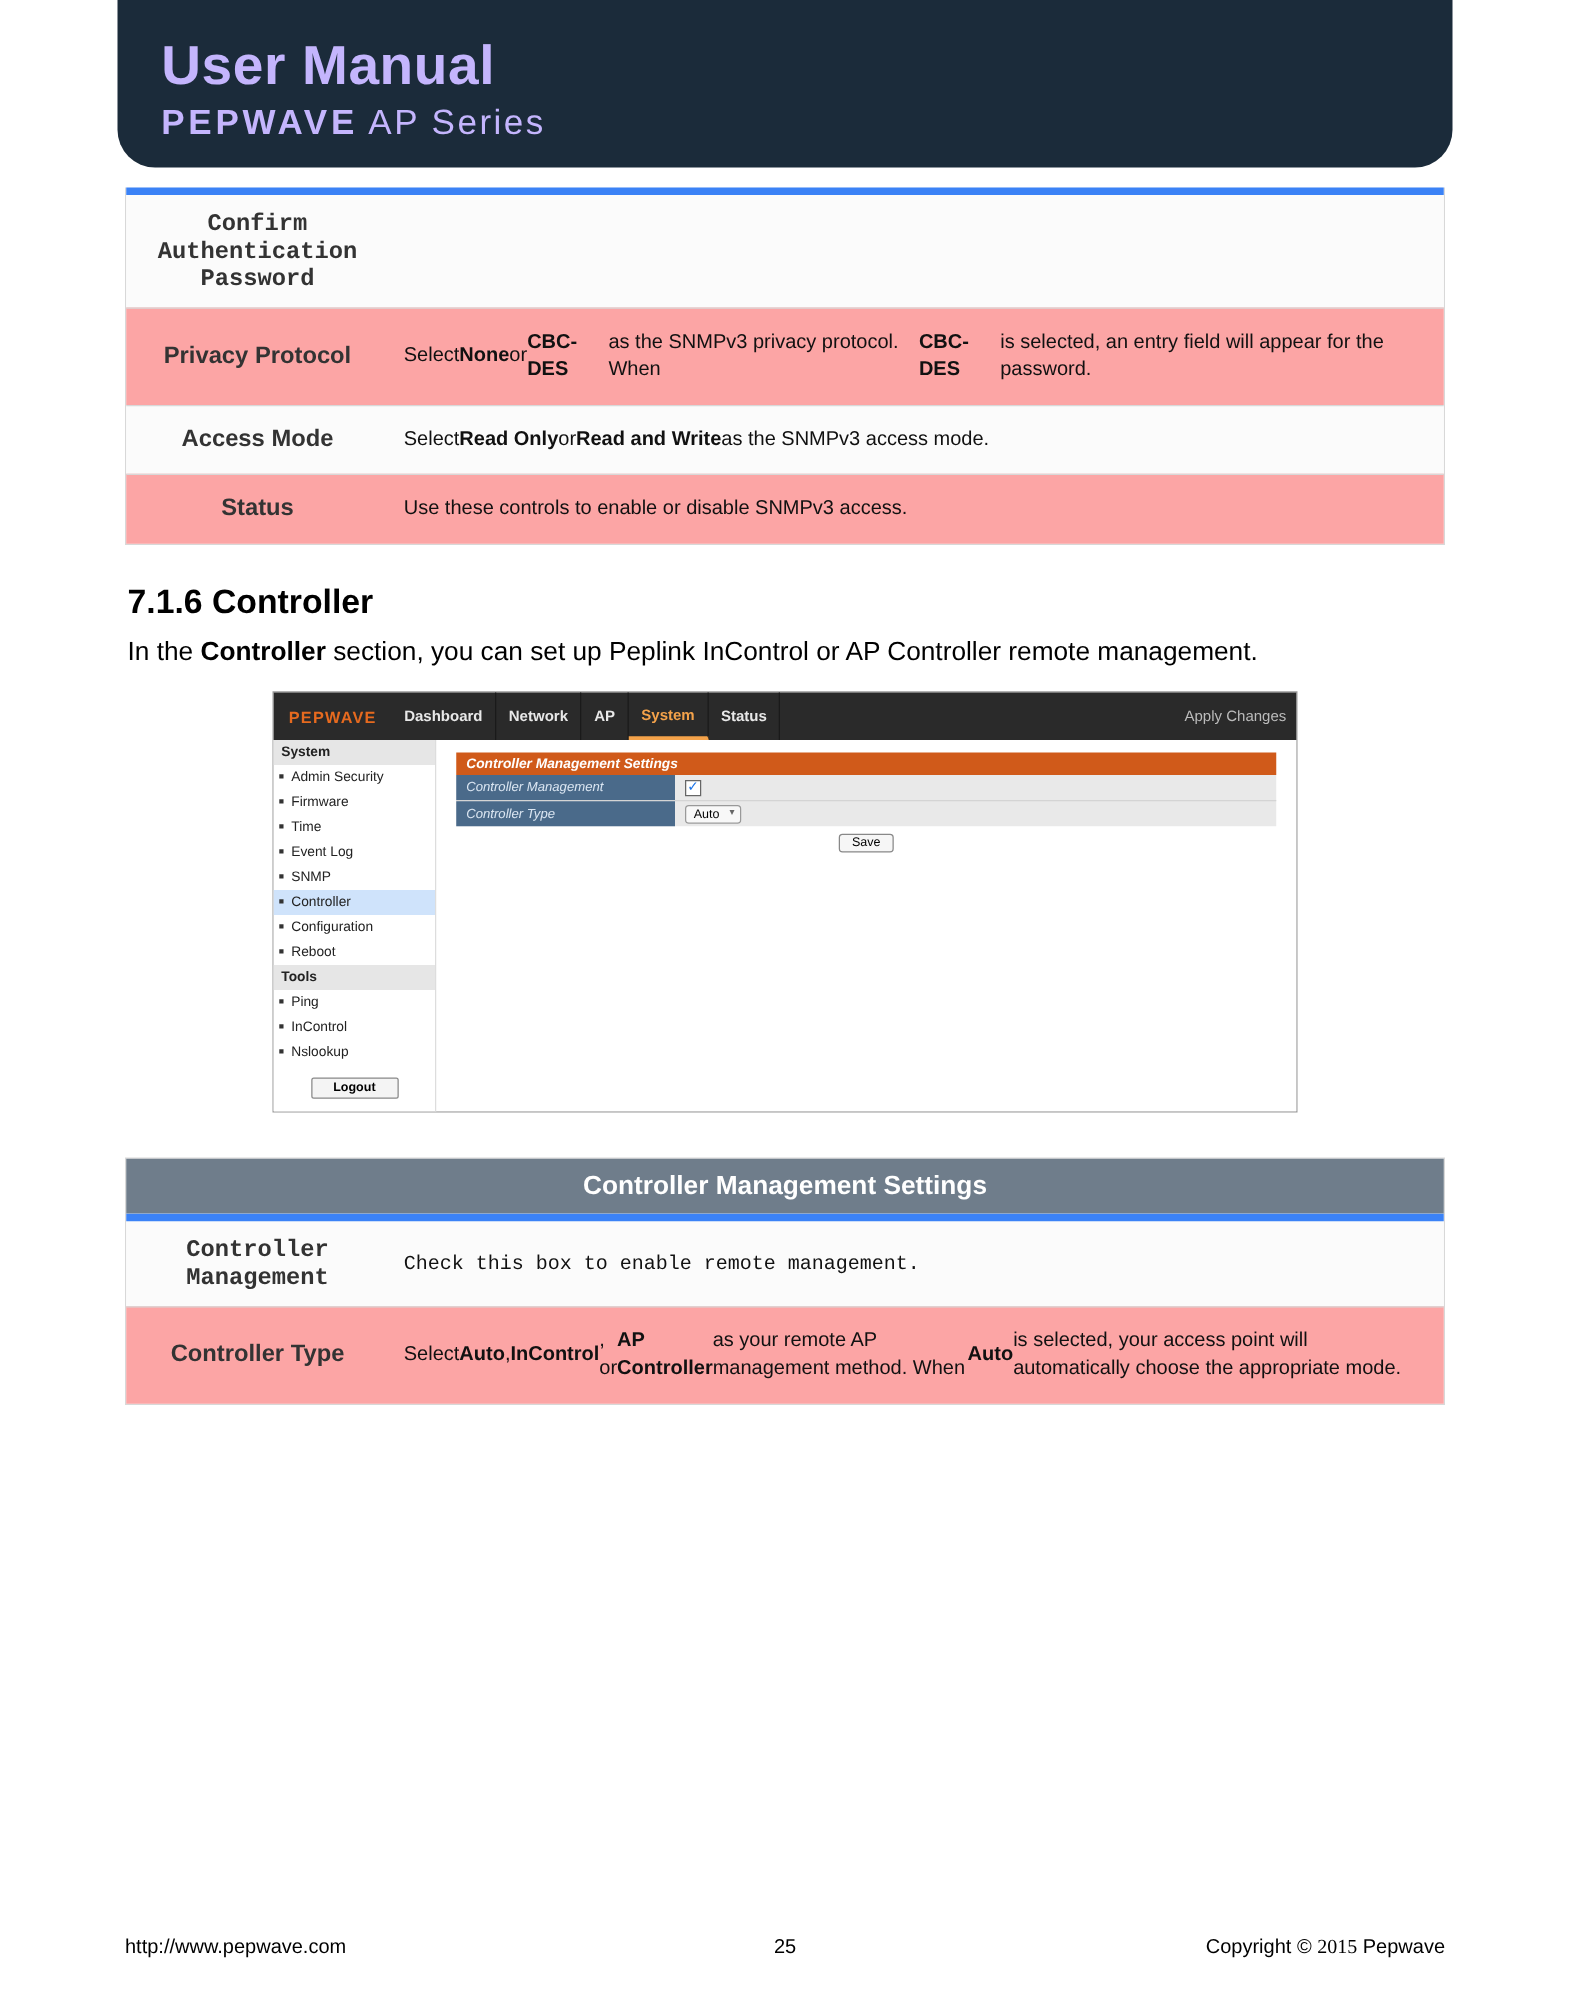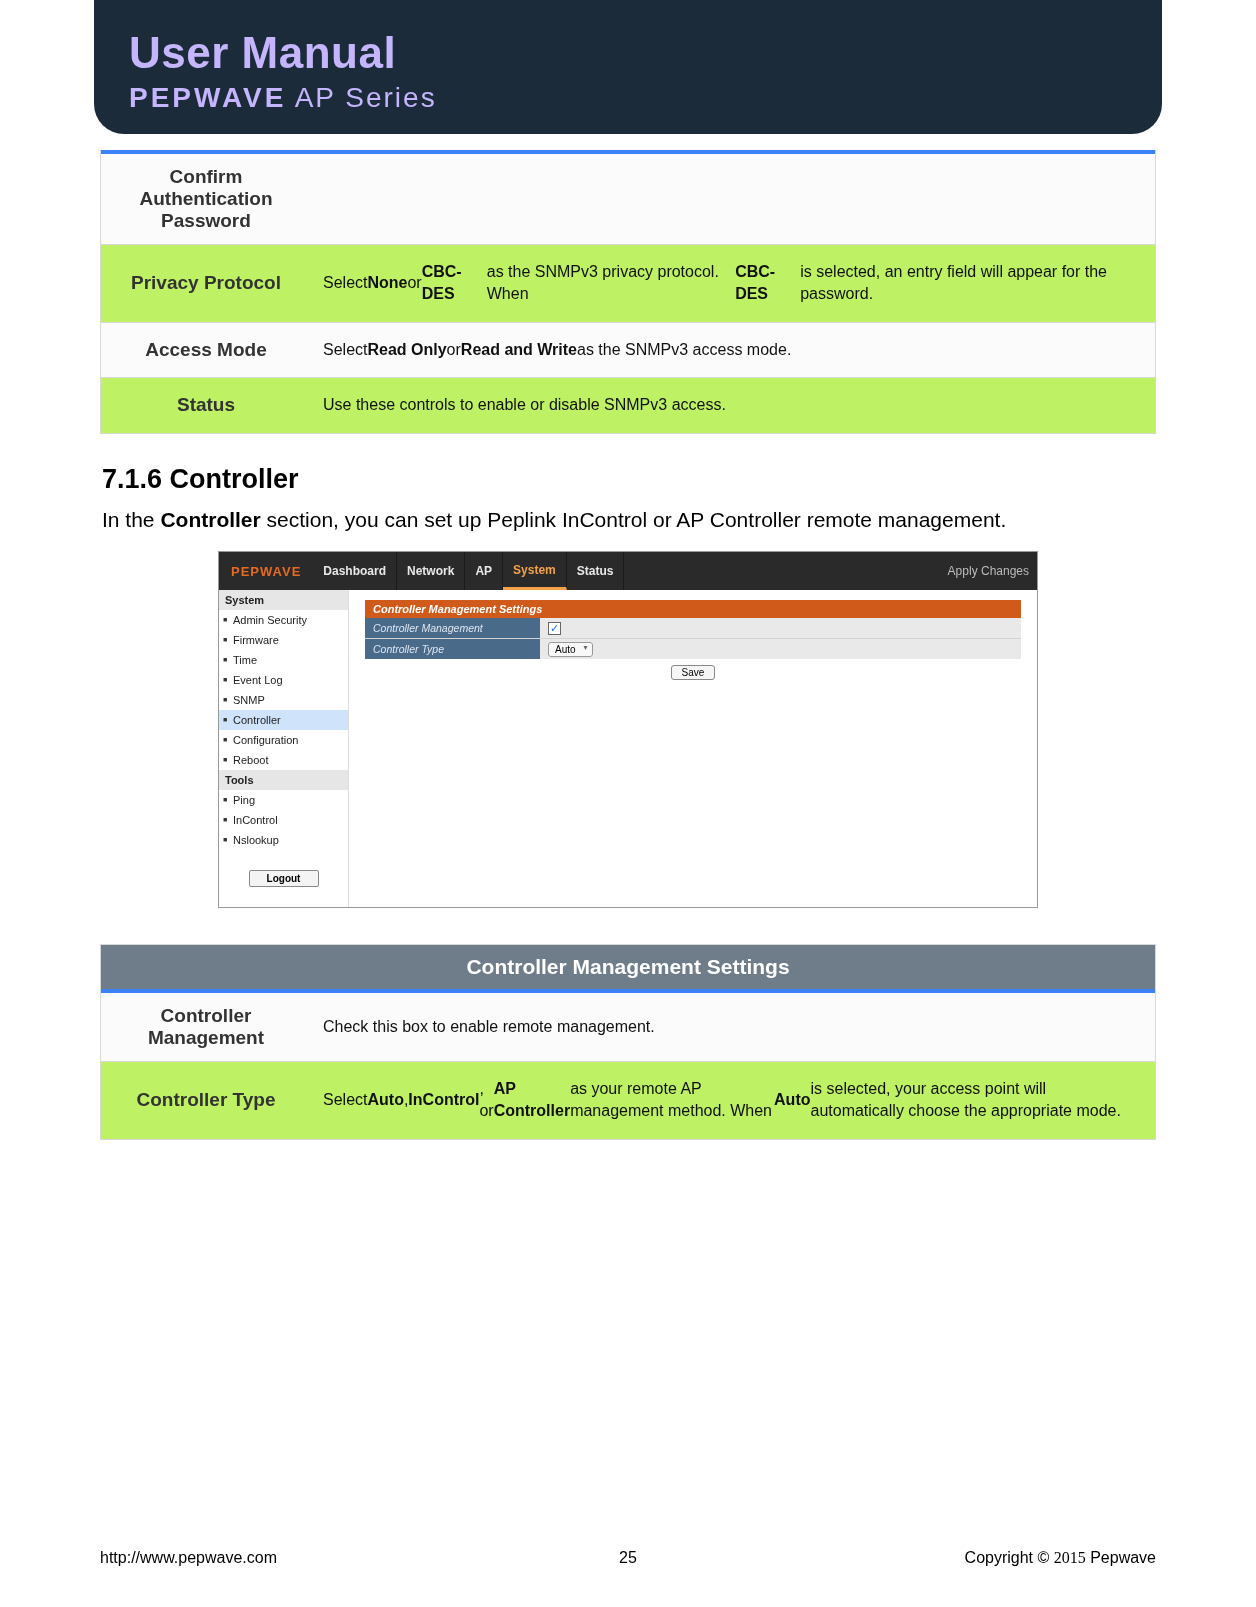--- a/index.html
+++ b/index.html
@@ -7,22 +7,22 @@
     .page { position: relative; min-height: 1607px; padding: 0 100px 60px 100px; }
 
     
     .doc-header { background: #1b2b3a; color: #c4b5fd; border-radius: 0 0 30px 30px; padding: 28px 35px 20px 35px; margin: 0 -6px 16px -6px; }
     .doc-header .title1 { font-size: 44px; font-weight: 700; letter-spacing: 0.5px; }
     .doc-header .title2 { font-size: 28px; font-weight: 300; margin-top: 4px; letter-spacing: 2px; }
     .doc-header .title2 .brand { font-weight: 700; letter-spacing: 3px; }
 
     
     .spec-table { width: 100%; border: 1px solid #d8d8d8; border-top: none; margin-bottom: 30px; }
-    .spec-row { display: flex; border-top: 1px solid #d8d8d8; background: #bef264; }
-    .spec-row:first-child { border-top: 4px solid #3b82f6; }
+    .spec-row { display: flex; border-top: 1px solid #d8d8d8; background: #fca5a5; }
+    .spec-row:first-child { border-top: 6px solid #3b82f6; font-family: Liberation Mono, monospace; }
     .spec-row:nth-child(odd) { background: #fbfbfb; }
     .spec-label { width: 210px; flex: none; padding: 12px 10px; text-align: center; font-weight: 700; font-size: 19px; color: #333; display:flex; align-items:center; justify-content:center; }
     .spec-desc { flex: 1; padding: 16px 12px; font-size: 16px; line-height: 1.4; color: #111; display:flex; align-items:center; }
 
     
     .sec-head { font-size: 27px; font-weight: 700; margin: 24px 0 10px 2px; }
     .body-p { font-size: 21px; line-height: 1.45; margin: 0 0 16px 2px; }
 
     
     .ui-shot { width: 820px; margin: 6px auto 36px auto; border: 1px solid #999; }
@@ -31,21 +31,21 @@
     .ui-tabs { display: flex; height: 100%; }
     .ui-tab { padding: 0 10px; display: flex; align-items: center; border-right: 1px solid #1a1a1a; color: #e8e8e8; cursor: default; }
     .ui-tab.active { color: #f4a24a; border-bottom: 3px solid #f4a24a; }
     .ui-apply { margin-left: auto; margin-right: 8px; color: #bbb; font-weight: 400; font-size: 12px; }
     .ui-body { display: flex; min-height: 260px; background: #fff; }
     .ui-side { width: 130px; background: #fff; border-right: 1px solid #ddd; font-size: 11px; }
     .ui-side-h { background: #e6e6e6; color:#222; font-weight: 700; padding: 4px 6px; }
     .ui-side-item { padding: 4px 6px 4px 14px; position: relative; color: #222; }
     .ui-side-item::before { content: "■"; position: absolute; left: 4px; font-size: 7px; top: 6px; color:#333; }
     .ui-side-item.hl { background: #cfe3fb; }
-    .ui-logout { margin: 20px auto; display:block; width: 70px; text-align:center; font-size:10px; font-weight:700; border:1px solid #888; border-radius:2px; padding:2px 0; background:#f4f4f4; }
+    .ui-logout { margin: 10px auto; display:block; width: 70px; text-align:center; font-size:10px; font-weight:700; border:1px solid #888; border-radius:2px; padding:2px 0; background:#f4f4f4; }
     .ui-main { flex:1; padding: 10px 16px; font-size: 11px; }
     .form-head { background: #d05a1a; color: #fff; font-style: italic; font-weight:700; padding: 3px 8px; font-size: 11px; }
     .form-row { display:flex; background:#e9e9e9; align-items:center; }
     .form-row + .form-row { border-top:1px solid #d4d4d4; }
     .form-row .lbl { width: 175px; background: #4a6a8a; color:#dbe6f2; padding: 4px 8px; font-size: 10.5px; font-style: italic; }
     .form-row .val { padding: 3px 8px; }
     .chk { width:13px; height:13px; border:1px solid #666; background:#fff; display:inline-flex; align-items:center; justify-content:center; color:#1a73e8; font-size:11px; line-height:1; }
     .sel { border:1px solid #999; border-radius:3px; background:#f8f8f8; padding: 1px 16px 1px 6px; font-size:10px; position:relative; }
     .sel::after { content:"▾"; position:absolute; right:4px; font-size:8px; color:#666; }
     .btn { border:1px solid #888; border-radius:3px; background:#f6f6f6; padding: 1px 10px; font-size:10px; display:inline-block; margin-top:6px; }

